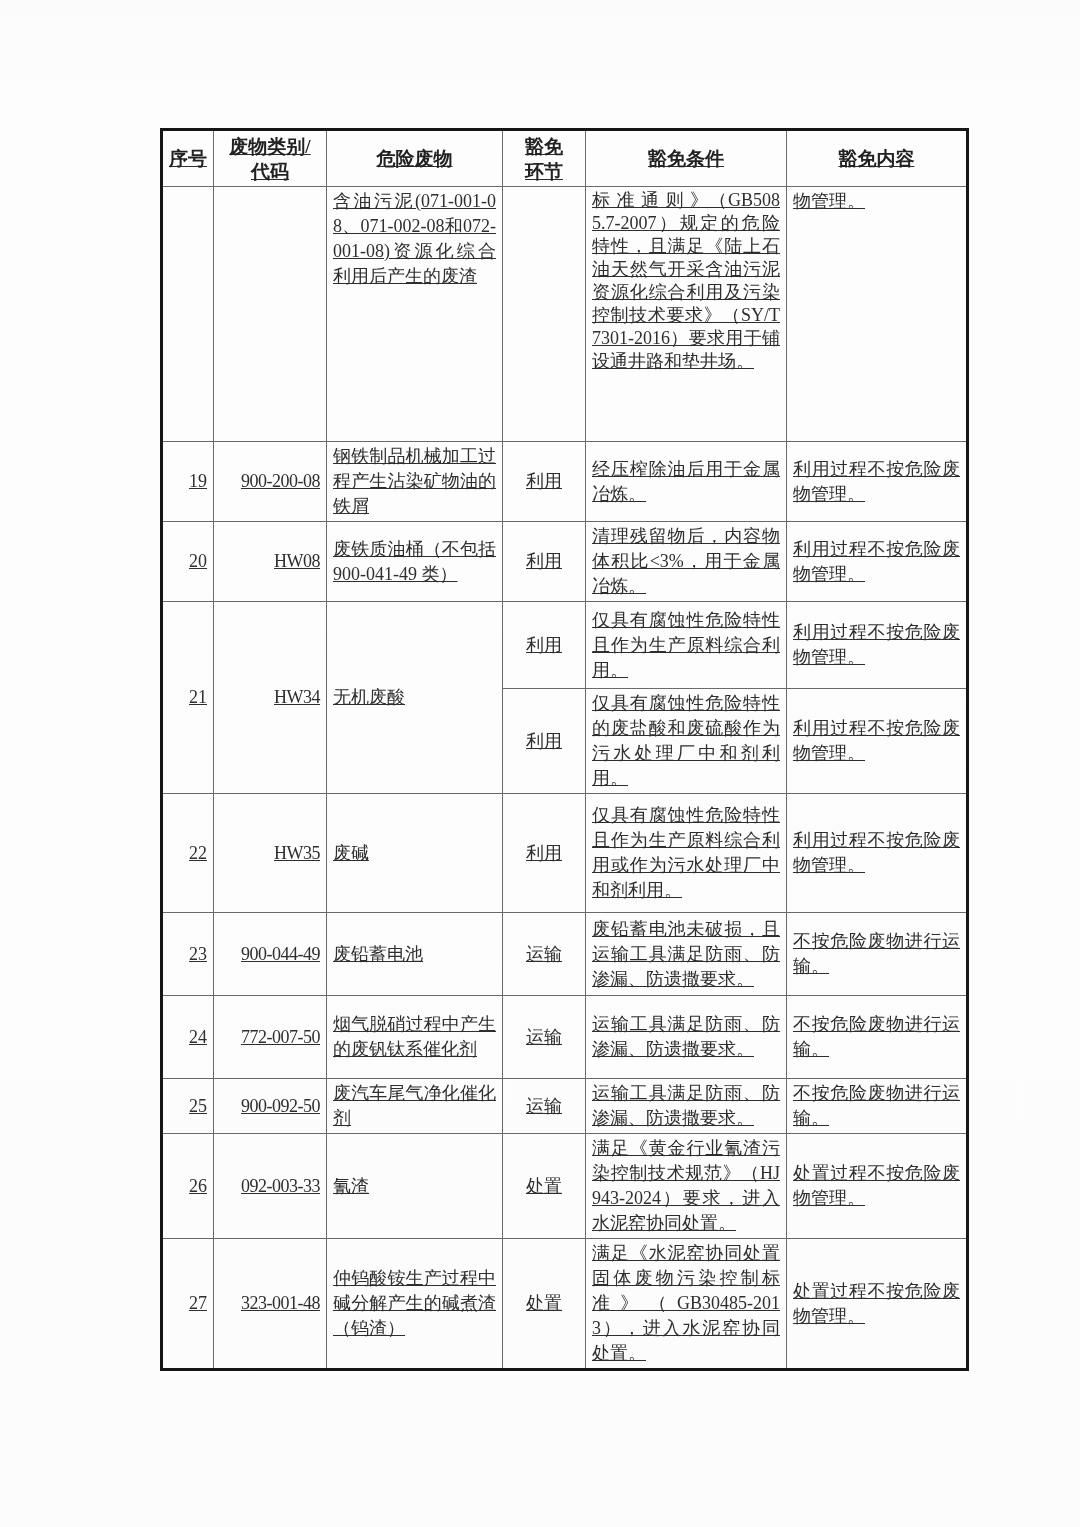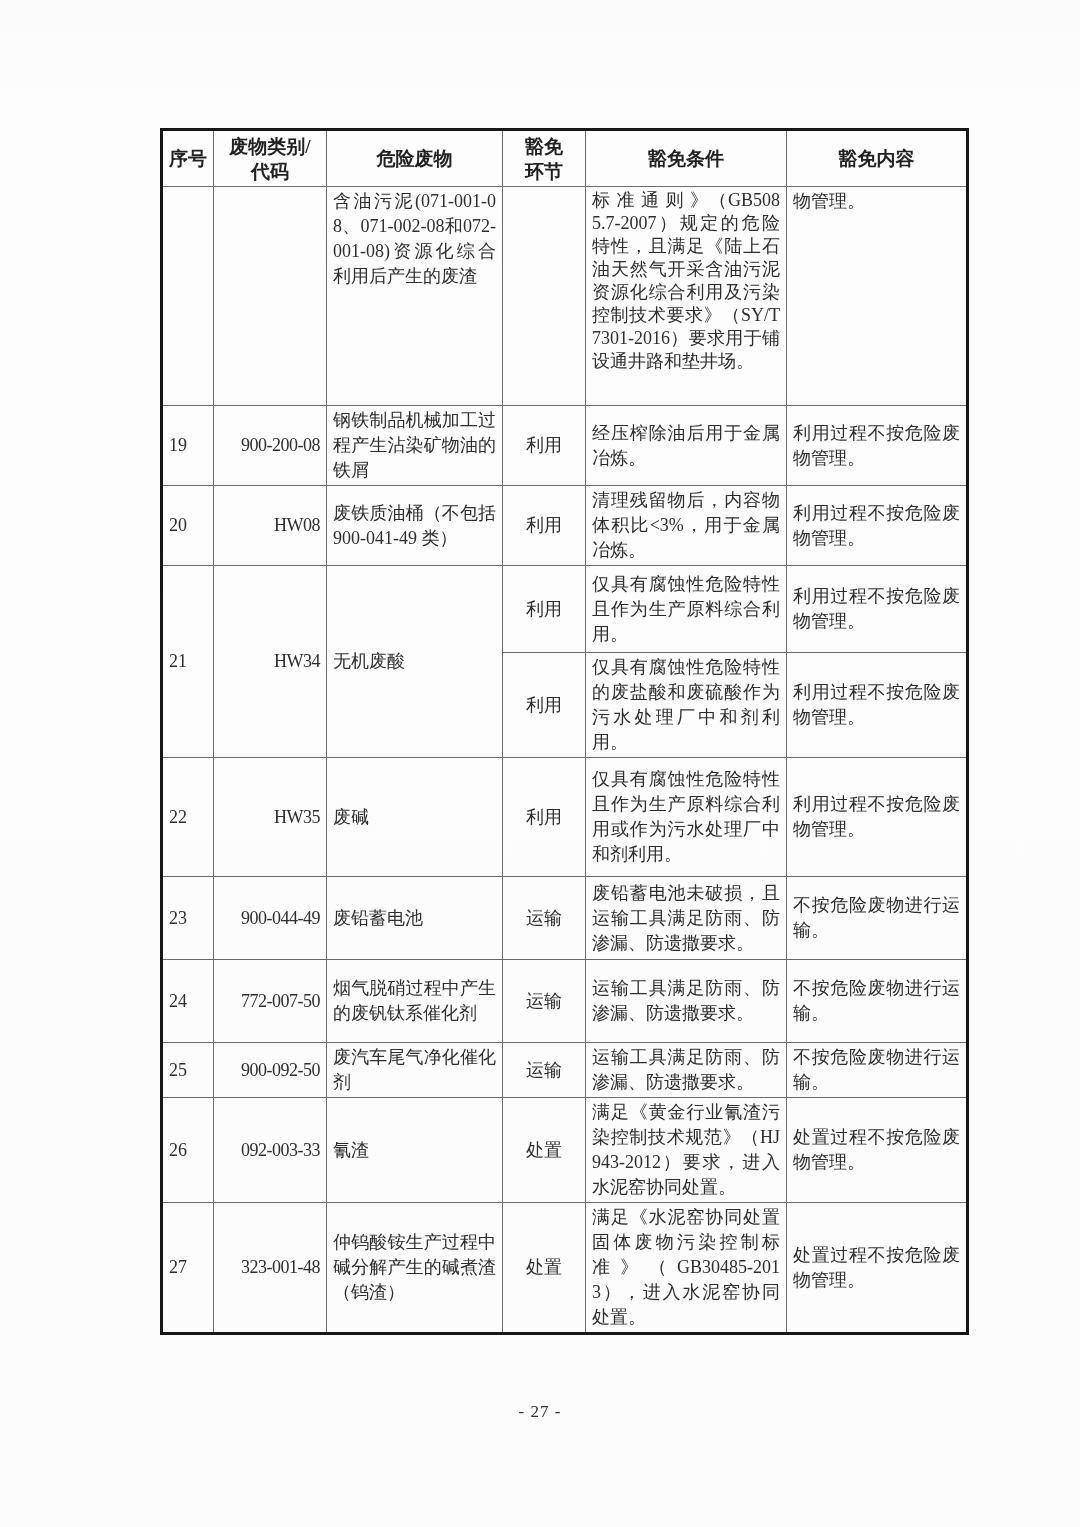--- a/index.html
+++ b/index.html
@@ -23,38 +23,39 @@
   table.exemption {
     position: absolute;
     left: 160px;
     top: 128px;
     width: 806px;
     border-collapse: collapse;
     table-layout: fixed;
     font-size: 18px;
     line-height: 25px;
     border: 3px solid #161616;
+    text-decoration: underline;
   }
   .exemption th, .exemption td {
     border: 1px solid #6a6a6a;
     padding: 2px 6px;
     vertical-align: middle;
     overflow: hidden;
     word-break: break-all;
   }
   .exemption th {
     font-weight: bold;
     text-align: center;
     font-size: 19px;
     line-height: 25px;
     white-space: pre-line;
     padding: 2px 1px;
     color: #222;
   }
-  .c-seq   { text-align: left; }
+  .c-seq   { text-align: right; }
   .c-cat   { text-align: right; padding-left: 4px; padding-right: 2px; letter-spacing: -0.5px; }
   .c-waste { text-align: justify; }
   .c-stage { text-align: center; }
   .c-cond  { text-align: justify; }
   .c-cont  { text-align: justify; margin-top: 48px; }
   tr.row-cont td { vertical-align: top; }
   tr.row-cont .c-cond { line-height: 23px; }
   .footer {
     position: absolute;
     top: 1402px;
@@ -86,21 +87,21 @@
       <th>序号</th>
       <th>废物类别/
 代码</th>
       <th>危险废物</th>
       <th>豁免
 环节</th>
       <th>豁免条件</th>
       <th>豁免内容</th>
     </tr>
 
-    <tr class="row-cont" style="height:219px">
+    <tr class="row-cont" style="height:255px">
       <td class="c-seq"></td>
       <td class="c-cat"></td>
       <td class="c-waste">含油污泥(071-001-08、071-002-08和072-001-08)资源化综合利用后产生的废渣</td>
       <td class="c-stage"></td>
       <td class="c-cond">标 准  通 则 》（GB5085.7-2007）规定的危险特性，且满足《陆上石油天然气开采含油污泥资源化综合利用及污染控制技术要求》（SY/T7301-2016）要求用于铺设通井路和垫井场。</td>
       <td class="c-cont">物管理。</td>
     </tr>
 
     <tr style="height:77px">
       <td class="c-seq">19</td>
@@ -168,30 +169,29 @@
       <td class="c-stage">运输</td>
       <td class="c-cond">运输工具满足防雨、防渗漏、防遗撒要求。</td>
       <td class="c-cont">不按危险废物进行运输。</td>
     </tr>
 
     <tr style="height:105px">
       <td class="c-seq">26</td>
       <td class="c-cat">092-003-33</td>
       <td class="c-waste">氰渣</td>
       <td class="c-stage">处置</td>
-      <td class="c-cond">满足《黄金行业氰渣污染控制技术规范》（HJ943-2012）要求，进入水泥窑协同处置。</td>
+      <td class="c-cond">满足《黄金行业氰渣污染控制技术规范》（HJ943-2024）要求，进入水泥窑协同处置。</td>
       <td class="c-cont">处置过程不按危险废物管理。</td>
     </tr>
 
     <tr style="height:108px">
       <td class="c-seq">27</td>
       <td class="c-cat">323-001-48</td>
       <td class="c-waste">仲钨酸铵生产过程中碱分解产生的碱煮渣（钨渣）</td>
       <td class="c-stage">处置</td>
       <td class="c-cond">满足《水泥窑协同处置固体废物污染控制标准》（GB30485-2013），进入水泥窑协同处置。</td>
       <td class="c-cont">处置过程不按危险废物管理。</td>
     </tr>
   </tbody>
     </table>
 
-  <div class="footer">- 27 -</div>
 
 </div>
 
 </body></html>

